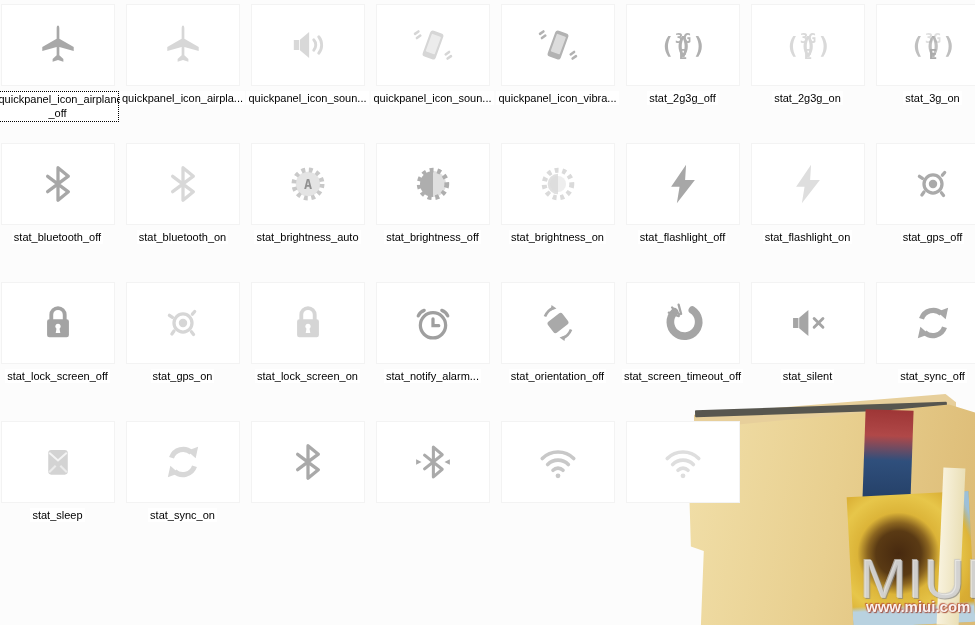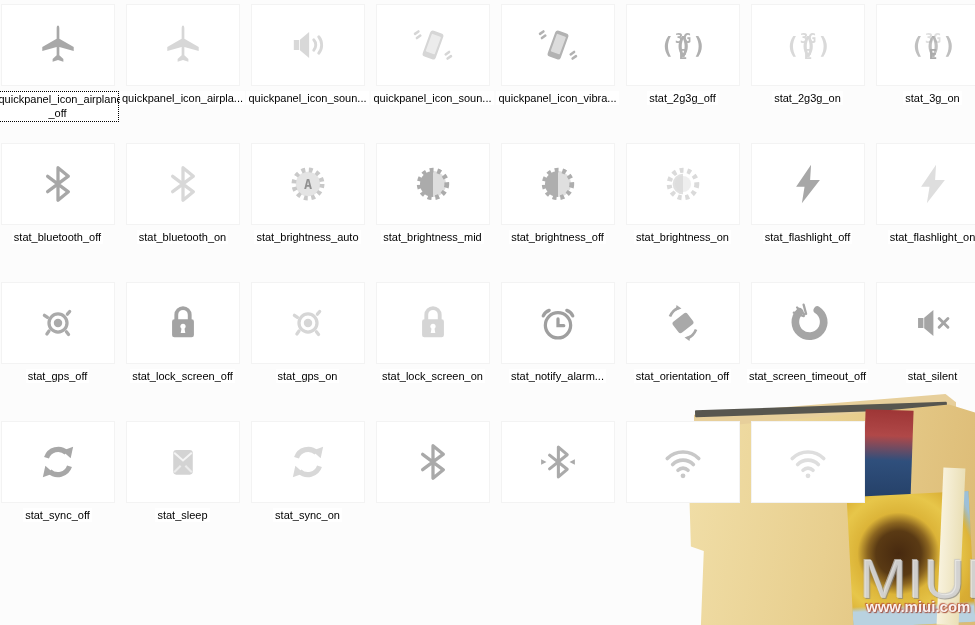--- a/index.html
+++ b/index.html
@@ -182,30 +182,20 @@
       <div class="iconbox" style="color: rgb(201, 201, 201);">
         <svg width="46" height="46" viewBox="0 0 24 24">
           <circle cx="12" cy="12" r="7.4" fill="none" stroke="currentColor" stroke-width="2.4" stroke-dasharray="2 1.9"></circle>
           <circle cx="12" cy="12" r="6.4" fill="currentColor" opacity=".5"></circle>
           <text x="12" y="14.6" text-anchor="middle" font-size="7" font-weight="bold" fill="#909090" font-family="DejaVu Sans Mono, monospace">A</text>
         </svg>
       </div>
       <div class="flabel">stat_brightness_auto</div>
     </div>
     <div class="cell">
-      <div class="iconbox" style="color: rgb(171, 171, 171);">
-        <svg width="46" height="46" viewBox="0 0 24 24">
-          <circle cx="12" cy="12" r="7.2" fill="none" stroke="currentColor" stroke-width="2.5" stroke-dasharray="2 2"></circle>
-          <path d="M12 5.2 A6.8 6.8 0 0 0 12 18.8 Z" fill="currentColor"></path>
-          <path d="M12 5.2 A6.8 6.8 0 0 1 12 18.8 Z" fill="currentColor" opacity=".4"></path>
-        </svg>
-      </div>
-      <div class="flabel">stat_brightness_mid</div>
-    </div>
-    <div class="cell">
       <div class="iconbox" style="color: rgb(174, 174, 174);">
         <svg width="46" height="46" viewBox="0 0 24 24">
           <circle cx="12" cy="12" r="7.2" fill="none" stroke="currentColor" stroke-width="2.5" stroke-dasharray="2 2"></circle>
           <path d="M12 5.2 A6.8 6.8 0 0 0 12 18.8 Z" fill="currentColor"></path>
           <path d="M12 5.2 A6.8 6.8 0 0 1 12 18.8 Z" fill="currentColor" opacity=".4"></path>
         </svg>
       </div>
       <div class="flabel">stat_brightness_off</div>
     </div>
     <div class="cell">

